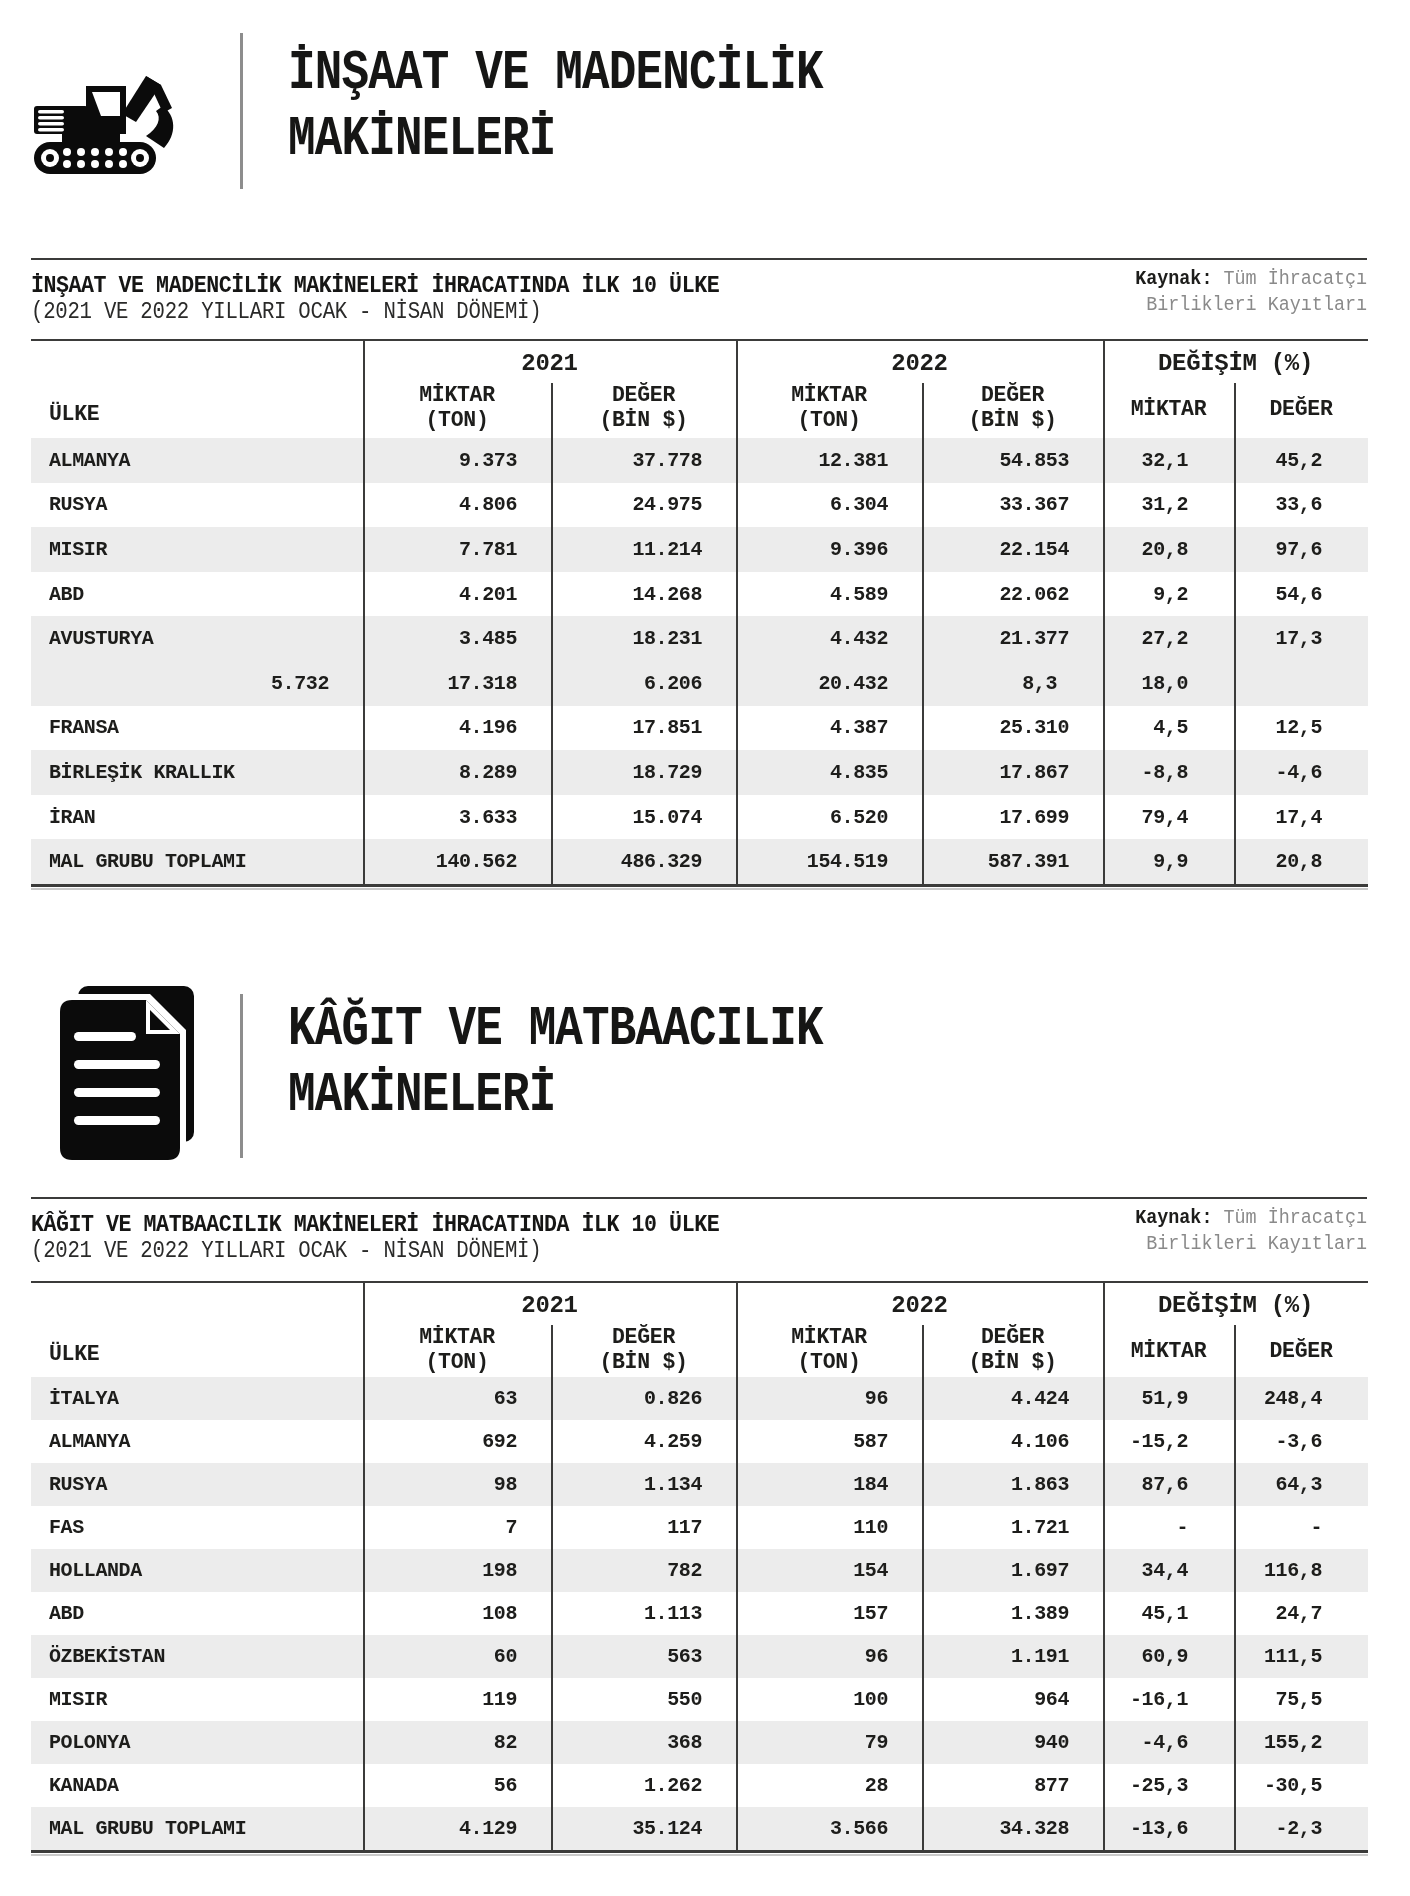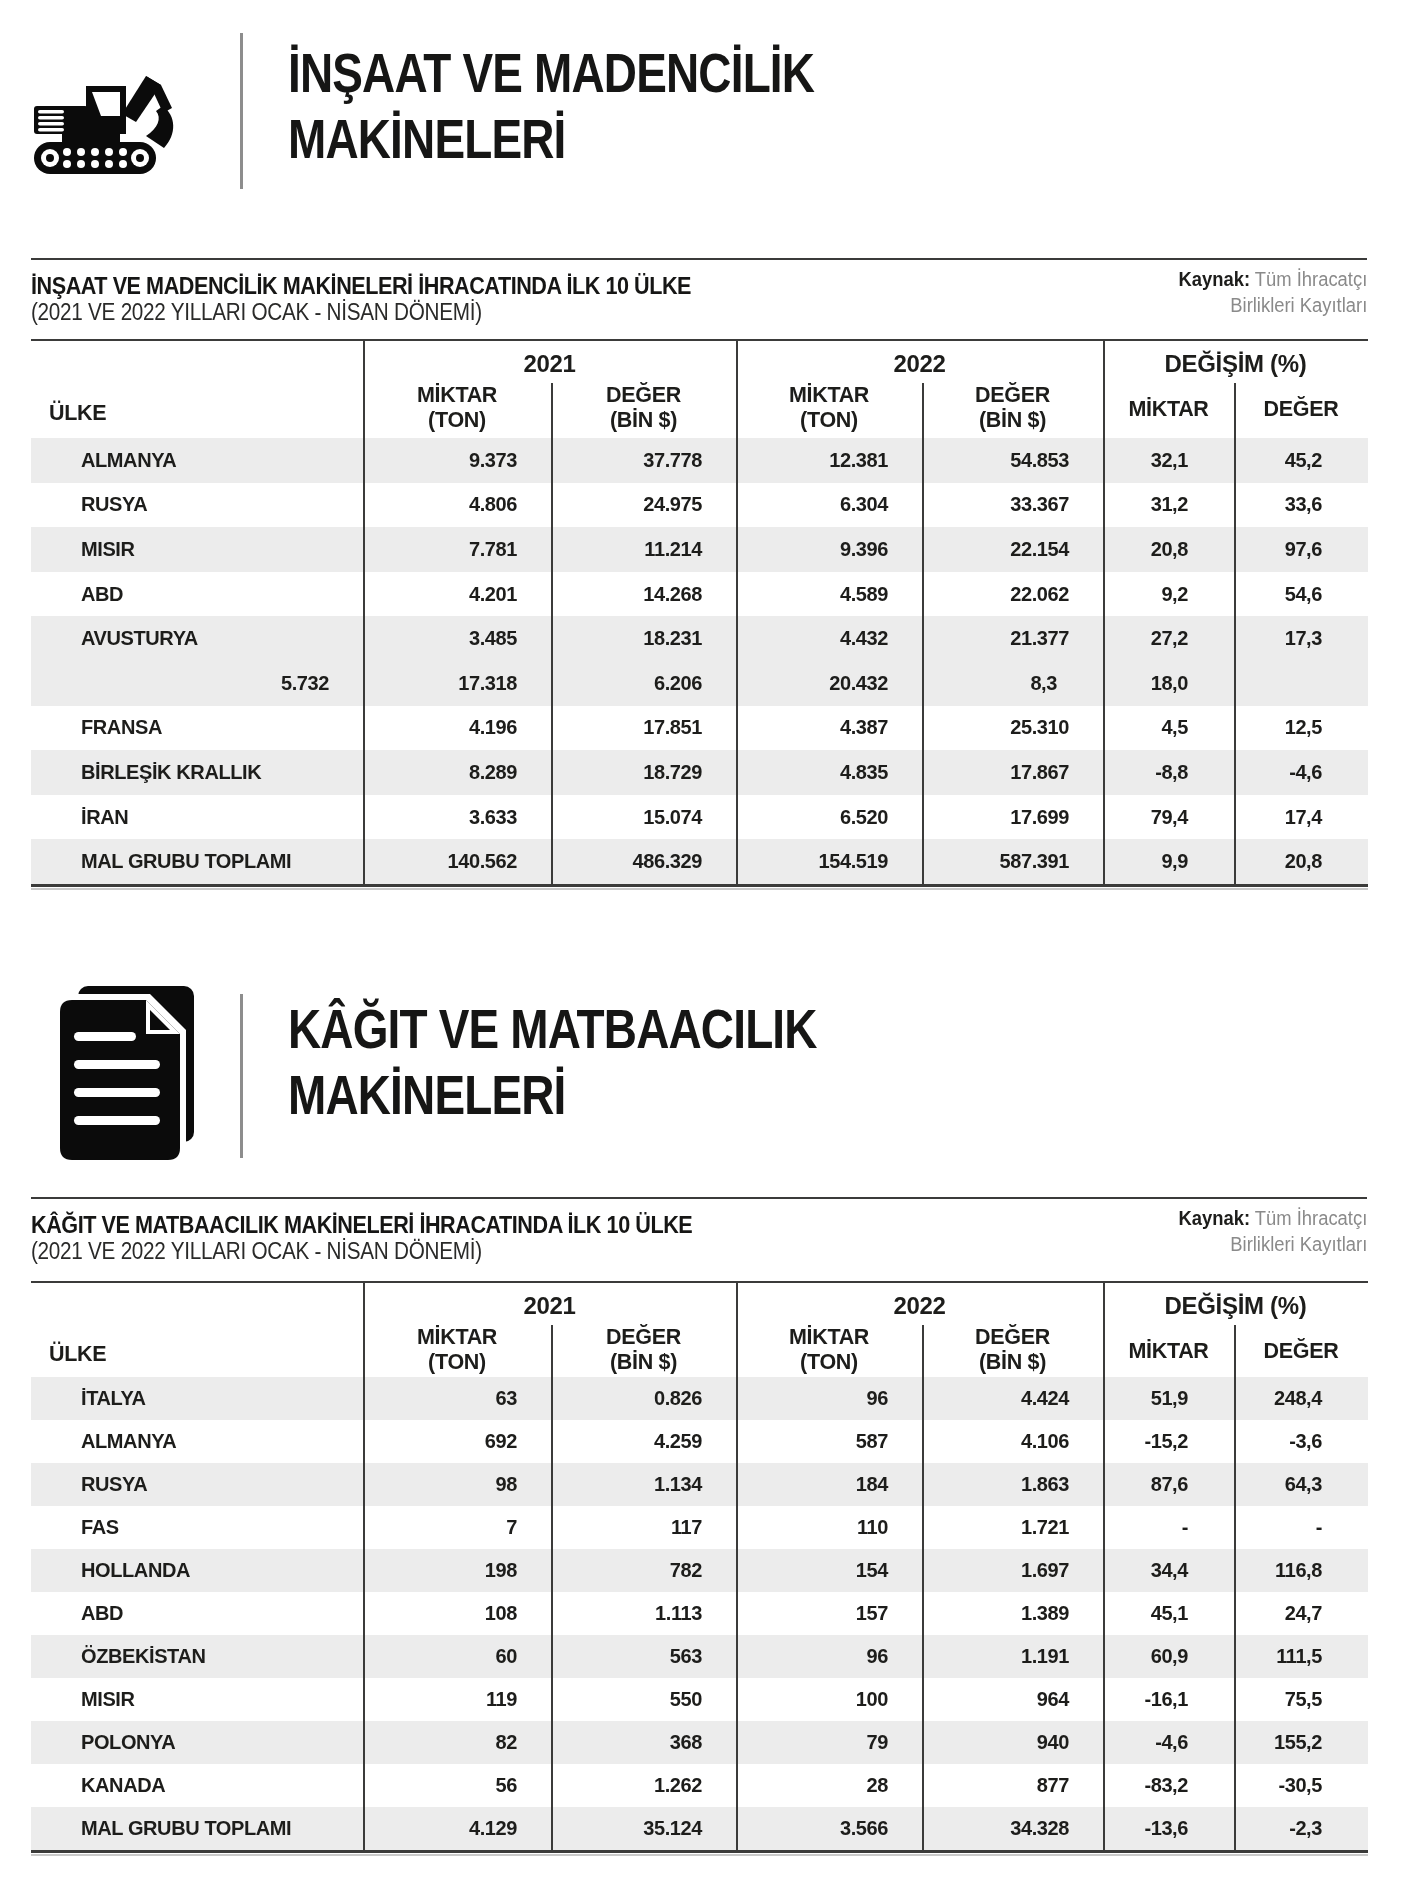--- a/index.html
+++ b/index.html
@@ -1,18 +1,18 @@
 <!DOCTYPE html>
 <html><head>
 <meta charset="utf-8">
 <style>
   html,body{margin:0;padding:0;background:#ffffff;}
   .page{
     position:relative;width:1410px;height:1896px;background:#ffffff;
-    font-family:Liberation Sans, sans-serif;color:#1d1d1b;overflow:hidden;
+    font-family:Liberation Mono, monospace;color:#1d1d1b;overflow:hidden;
   }
   
   .banner-icon{position:absolute;}
   .vbar{position:absolute;width:3px;background:#8d8d8d;}
   .banner-title{
     position:absolute;margin:0;font-size:56px;line-height:66px;font-weight:700;
     letter-spacing:-1px;color:#161615;transform:scaleX(.82);transform-origin:left top;
     white-space:nowrap;
   }
   .banner-title .line{display:block;}
@@ -55,21 +55,21 @@
   .tbody{position:relative;}
   .trow{
     display:grid;grid-template-columns:332px 188px 185px 186px 181px 131px 134px;
     height:var(--rh);
   }
   .trow.stripe{background:#ececec;}
   .cell{
     display:flex;align-items:center;font-size:20px;font-weight:700;letter-spacing:-.4px;
     color:#1d1d1b;
   }
-  .c-country{padding-left:18px;margin-left:32px;}
+  .c-country{padding-left:18px;}
   .c-num{justify-content:flex-end;padding-right:34px;}
   .c-chg{justify-content:flex-end;padding-right:46px;}
   .vl{position:absolute;top:0;bottom:0;width:1.5px;background:#3b3b3a;}
   .vl.part{top:42px;}
 </style>
 </head>
 <body>
 
 <div class="page">
 
@@ -393,21 +393,21 @@
           <div class="cell c-num">940</div>
           <div class="cell c-chg">-4,6</div>
           <div class="cell c-chg">155,2</div>
         </div>
         <div class="trow">
           <div class="cell c-country">KANADA</div>
           <div class="cell c-num">56</div>
           <div class="cell c-num">1.262</div>
           <div class="cell c-num">28</div>
           <div class="cell c-num">877</div>
-          <div class="cell c-chg">-83,2</div>
+          <div class="cell c-chg">-25,3</div>
           <div class="cell c-chg">-30,5</div>
         </div>
         <div class="trow stripe">
           <div class="cell c-country">MAL GRUBU TOPLAMI</div>
           <div class="cell c-num">4.129</div>
           <div class="cell c-num">35.124</div>
           <div class="cell c-num">3.566</div>
           <div class="cell c-num">34.328</div>
           <div class="cell c-chg">-13,6</div>
           <div class="cell c-chg">-2,3</div>

